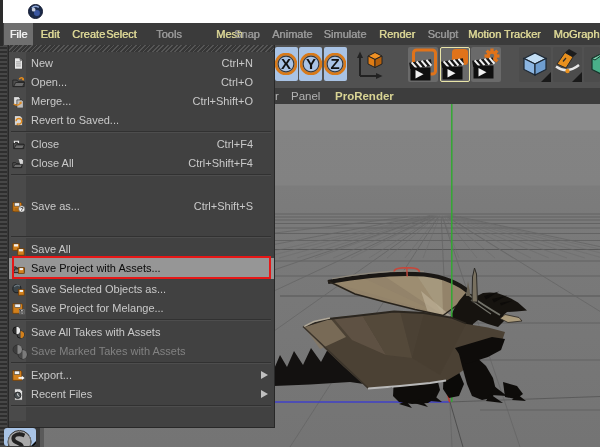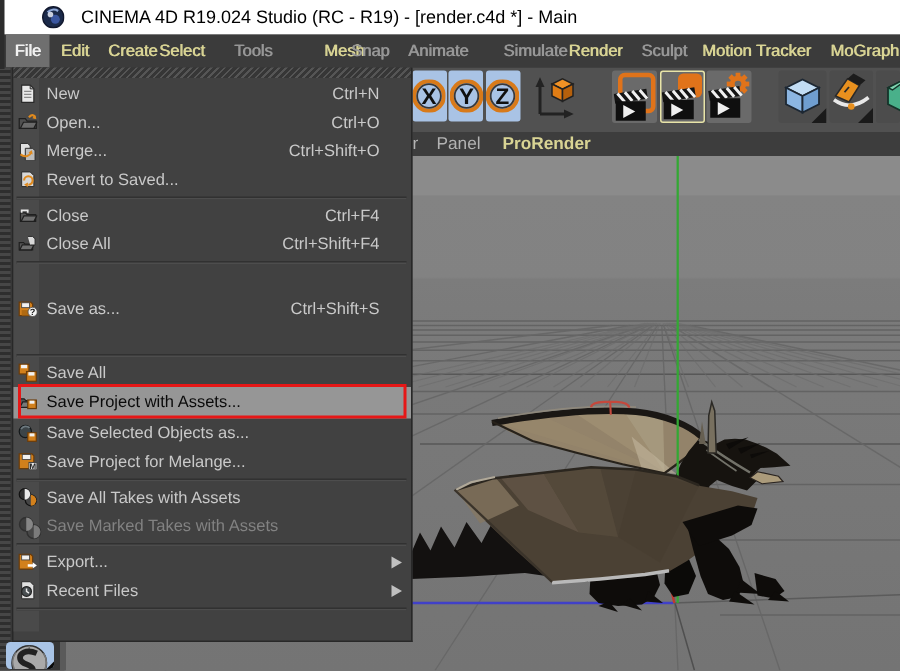--- a/index.html
+++ b/index.html
@@ -152,33 +152,32 @@
   </div>
 
   <div class="abs" id="titlebar">
     <svg width="15" height="15" viewBox="0 0 16 16" style="position:absolute;left:28px;top:4px">
       <circle cx="8" cy="8" r="7.5" fill="#1b2a4a"></circle>
       <circle cx="8" cy="8" r="7.5" fill="none" stroke="#11182e" stroke-width="1"></circle>
       <path d="M11.5,3.5 A6,6 0 0 0 4,4.5" stroke="#8fa8d8" stroke-width="1.6" fill="none"></path>
       <circle cx="9.5" cy="9.5" r="3.2" fill="#3a56a0"></circle>
       <circle cx="6" cy="6" r="2" fill="#e8ecf8" opacity="0.85"></circle>
     </svg>
-    <div class="abs" id="titletext">CINEMA 4D R19.024 Studio (RC - R19) - [render.c4d *] - Main</div>
   </div>
 
   <div class="abs" id="menubar">
     <div class="mi" style="left:4px;top:0;width:29px;height:22px;background:#6f6f6f;color:#f2f2f2;text-align:center;line-height:22px;padding:0;">File</div>
     <div class="mi" style="left:40.5px;">Edit</div>
     <div class="mi" style="left:72px;">Create</div>
     <div class="mi" style="left:106px;">Select</div>
     <div class="mi g" style="left:156px;">Tools</div>
     <div class="mi" style="left:196px;padding-left:20px;">Mesh</div>
     <div class="mi g" style="left:234px;">Snap</div>
     <div class="mi g" style="left:272px;">Animate</div>
-    <div class="mi g" style="left:323.5px;margin-left:12px;">Simulate</div>
+    <div class="mi g" style="left:323.5px;">Simulate</div>
     <div class="mi" style="left:379px;">Render</div>
     <div class="mi g" style="left:427.5px;">Sculpt</div>
     <div class="mi" style="left:468px;">Motion Tracker</div>
     <div class="mi" style="left:553.5px;">MoGraph</div>
   </div>
 
   <div class="abs" id="toolbar">
     <div class="tbtn xyz" style="left:0.5px">
       <svg width="22" height="22">
         <circle cx="11" cy="11" r="9.9" fill="none" stroke="#d87a1a" stroke-width="2.8"></circle>

